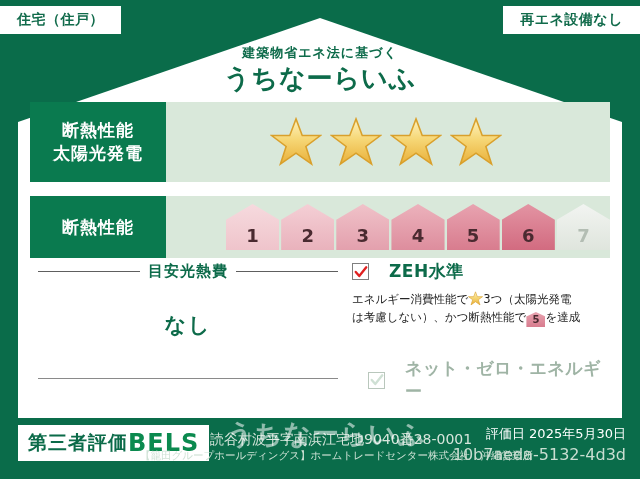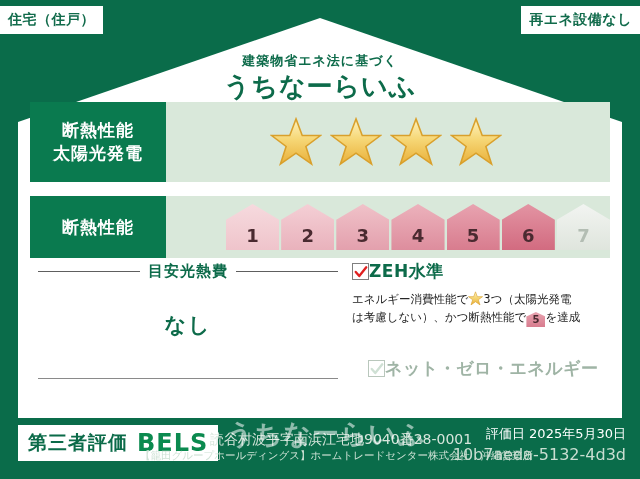--- a/index.html
+++ b/index.html
@@ -25,29 +25,29 @@
 
   
   .corner-badge {
     position: absolute;
     background: #ffffff;
     color: #116b4b;
     font-weight: bold;
     font-size: 14px;
     letter-spacing: .5px;
     display: flex; align-items: center; justify-content: center;
-    padding: 5px 8px;
+    padding: 5px 17px;
     z-index: 7;
   }
   #badge-left  { left: 0px;  top: 6px;  }
   #badge-right { right: 0px; top: 6px;  }
 
   
   .title-wrap {
-    position: absolute; left: 0; top: 52px; width: 640px;
+    position: absolute; left: 0; top: 44px; width: 640px;
     text-align: center; z-index: 6;
   }
   .title-sub {
     color: #0d6b4a; font-size: 13px; font-weight: bold;
     letter-spacing: 1px; line-height: 18px;
   }
   .title-main {
     color: #0d6b4a; font-size: 26px; font-weight: bold;
     letter-spacing: 1px; line-height: 32px;
   }
@@ -127,21 +127,21 @@
   .cost-rule-bottom {
     position: absolute; left: 38px; top: 378px;
     width: 300px; height: 1px; background: #8a8a8a; z-index: 6;
   }
 
   
   .zeh-sec {
     position: absolute; left: 352px; top: 260px;
     width: 256px; z-index: 6;
   }
-  .zeh-row { display: flex; align-items: center; gap: 0; }
+  .zeh-row { display: flex; align-items: center; gap: 20px; }
   .chk {
     width: 17px; height: 17px;
     border: 1.5px solid #7f7f7f; background: #fff;
     display: flex; align-items: center; justify-content: center;
     flex: none;
   }
   .chk svg { width: 14px; height: 14px; }
   .zeh-title {
     color: #0d6b4a; font-size: 17px; font-weight: bold; letter-spacing: .5px;
   }
@@ -160,21 +160,21 @@
   }
   .zeh-row.muted { margin-top: 30px; padding-left: 16px; }
   .zeh-row.muted .chk { border-color: #b9c7bc; }
   .zeh-row.muted .zeh-title { color: #9fb4a5; }
 
   
   .footer { position: absolute; left: 0; bottom: 0; width: 640px; height: 60px; z-index: 8; }
   .bels-chip {
     position: absolute; left: 18px; top: 6px;
     background: #ffffff;
-    display: flex; align-items: center; gap: 9px;
+    display: flex; align-items: center; 
     padding: 4px 10px;
   }
   .bels-jp { color: #0b6b49; font-size: 19px; font-weight: bold; letter-spacing: 1px; }
   .bels-en { color: #0b8a4f; font-size: 24px; font-weight: bold; letter-spacing: 1px; }
 
   .addr-line1 {
     position: absolute; left: 210px; top: 12px;
     color: #d7e6dc; font-size: 14px; white-space: nowrap;
   }
   .addr-line2 {

